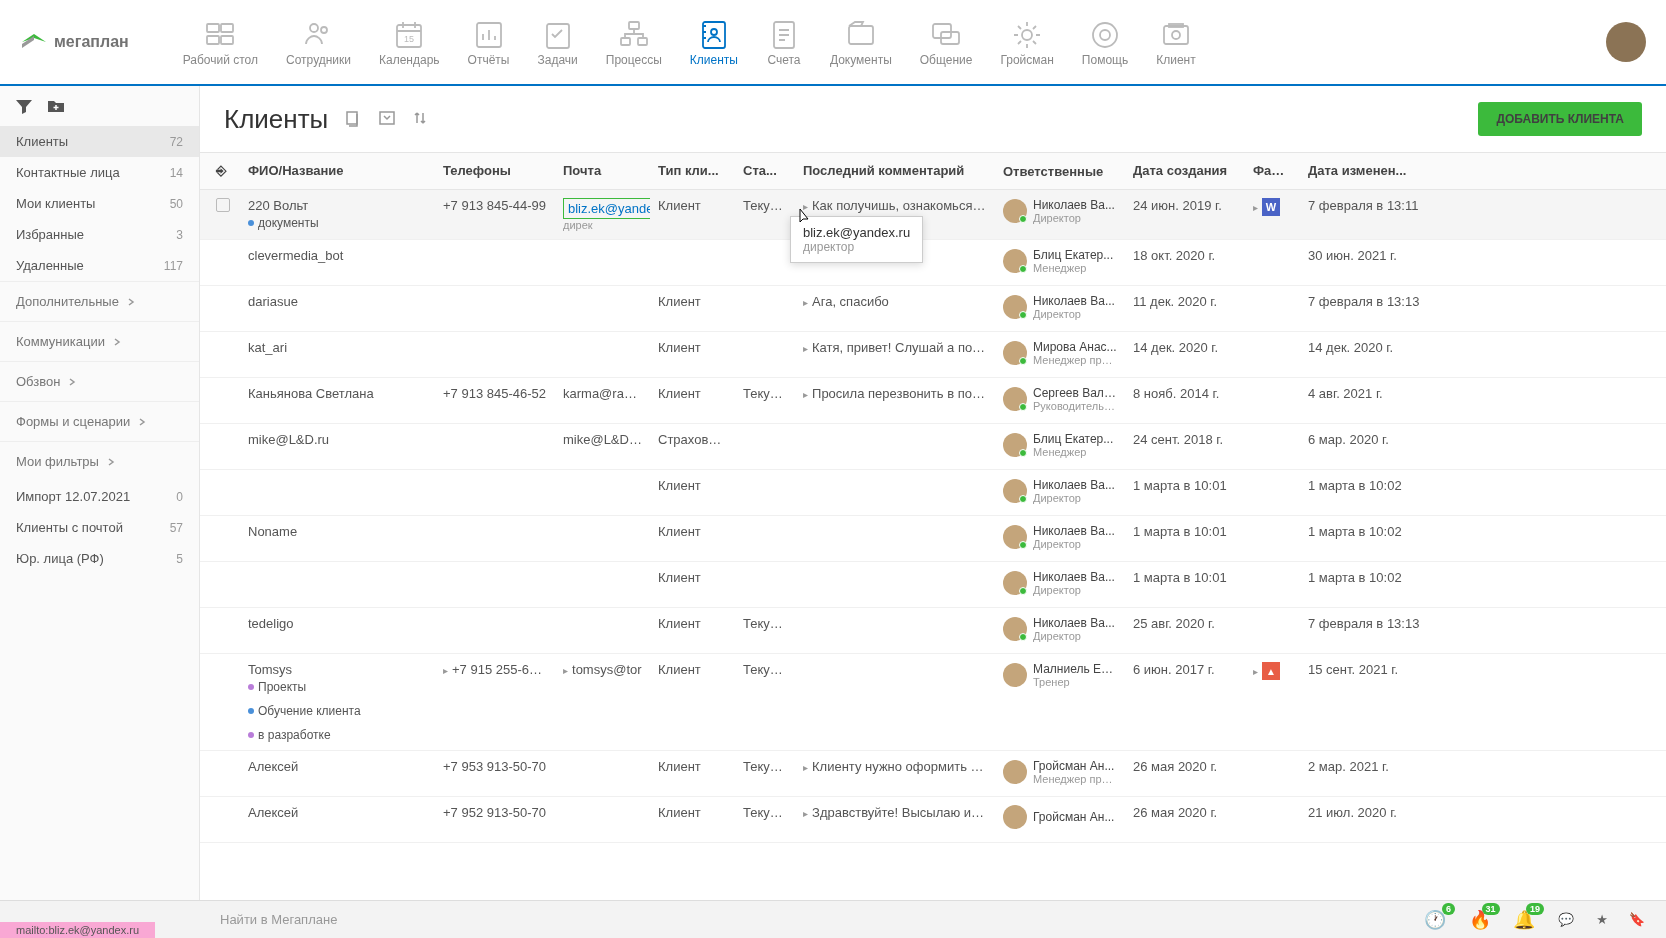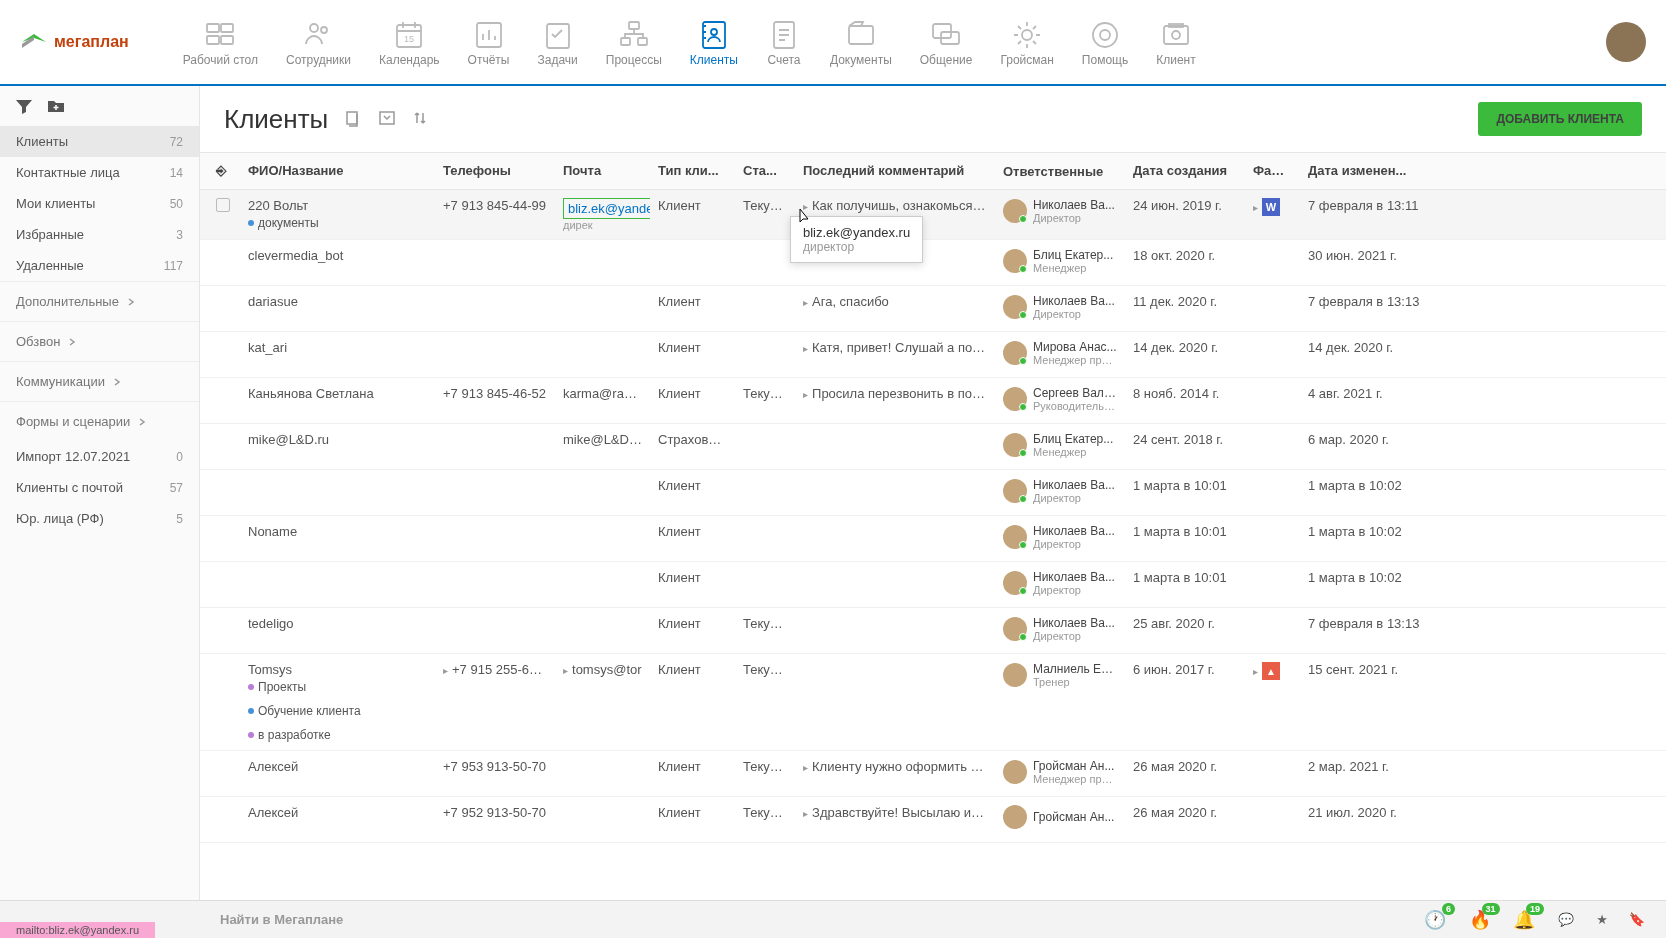--- a/index.html
+++ b/index.html
@@ -2,21 +2,21 @@
 <html><head>
 <meta charset="utf-8">
 <style>
 * { margin: 0; padding: 0; box-sizing: border-box; font-family: Arial, sans-serif; }
 body { background: #fff; font-size: 13px; color: #333; overflow: hidden; }
 
 
 .header { display: flex; align-items: center; padding: 8px 20px; border-bottom: 2px solid #0073c6; background: #fff; height: 86px; }
 .logo { display: flex; align-items: center; gap: 6px; margin-right: 40px; }
 .logo-icon { width: 28px; height: 20px; }
-.logo-text { font-size: 16px; font-weight: 600; color: #c2410c; }
+.logo-text { font-size: 16px; font-weight: 600; color: #737373; }
 .nav { display: flex; gap: 0; flex: 1; }
 .nav-item { display: flex; flex-direction: column; align-items: center; padding: 8px 14px; cursor: pointer; color: #888; font-size: 12px; }
 .nav-item.active { color: #0073c6; }
 .nav-icon { width: 36px; height: 36px; display: flex; align-items: center; justify-content: center; color: #bbb; }
 .nav-item.active .nav-icon { color: #0073c6; }
 .avatar-top { width: 40px; height: 40px; border-radius: 50%; background: #8b7355; margin-left: auto; }
 
 
 .main { display: flex; height: calc(100vh - 86px - 38px); }
 
@@ -267,33 +267,39 @@
         </div>
       </div>
     <div id="sidebar-groups">
         <div class="sidebar-group">
           <span>Дополнительные</span>
           <svg class="chevron" viewBox="0 0 10 10">
             <path d="M3 2l4 3-4 3" fill="none" stroke="#999" stroke-width="1.5"></path>
           </svg>
         </div>
         <div class="sidebar-group">
+          <span>Коммуникации</span>
+          <svg class="chevron" viewBox="0 0 10 10">
+            <path d="M3 2l4 3-4 3" fill="none" stroke="#999" stroke-width="1.5"></path>
+          </svg>
+        </div>
+        <div class="sidebar-group">
           <span>Обзвон</span>
           <svg class="chevron" viewBox="0 0 10 10">
             <path d="M3 2l4 3-4 3" fill="none" stroke="#999" stroke-width="1.5"></path>
           </svg>
         </div>
         <div class="sidebar-group">
-          <span>Коммуникации</span>
+          <span>Формы и сценарии</span>
           <svg class="chevron" viewBox="0 0 10 10">
             <path d="M3 2l4 3-4 3" fill="none" stroke="#999" stroke-width="1.5"></path>
           </svg>
         </div>
         <div class="sidebar-group">
-          <span>Формы и сценарии</span>
+          <span>Мои фильтры</span>
           <svg class="chevron" viewBox="0 0 10 10">
             <path d="M3 2l4 3-4 3" fill="none" stroke="#999" stroke-width="1.5"></path>
           </svg>
         </div>
       </div>
     <div id="sidebar-filters">
         <div class="sidebar-item">
           <span>Импорт 12.07.2021</span>
           <span class="sidebar-count">0</span>
         </div>
@@ -682,21 +688,21 @@
         <svg width="16" height="20" viewBox="0 0 16 20">
             <path fill="#fff" stroke="#000" stroke-width="1" d="M5 2v13l3-3h5z"></path>
           </svg>
       </div>
     </div>
   </div>
 </div>
 
 <div class="bottom-bar">
   <div class="status-link">mailto:bliz.ek@yandex.ru</div>
-  <div class="search-bottom" style="padding-left:200px;font-weight:bold;">Найти в Мегаплане</div>
+  <div class="search-bottom" style="padding-left:200px;">Найти в Мегаплане</div>
   <div class="bottom-icons">
     <span class="notif">🕐<span class="badge">6</span></span>
     <span class="notif">🔥<span class="badge">31</span></span>
     <span class="notif">🔔<span class="badge">19</span></span>
     <span>💬</span>
     <span>★</span>
     <span>🔖</span>
   </div>
 </div>
 

